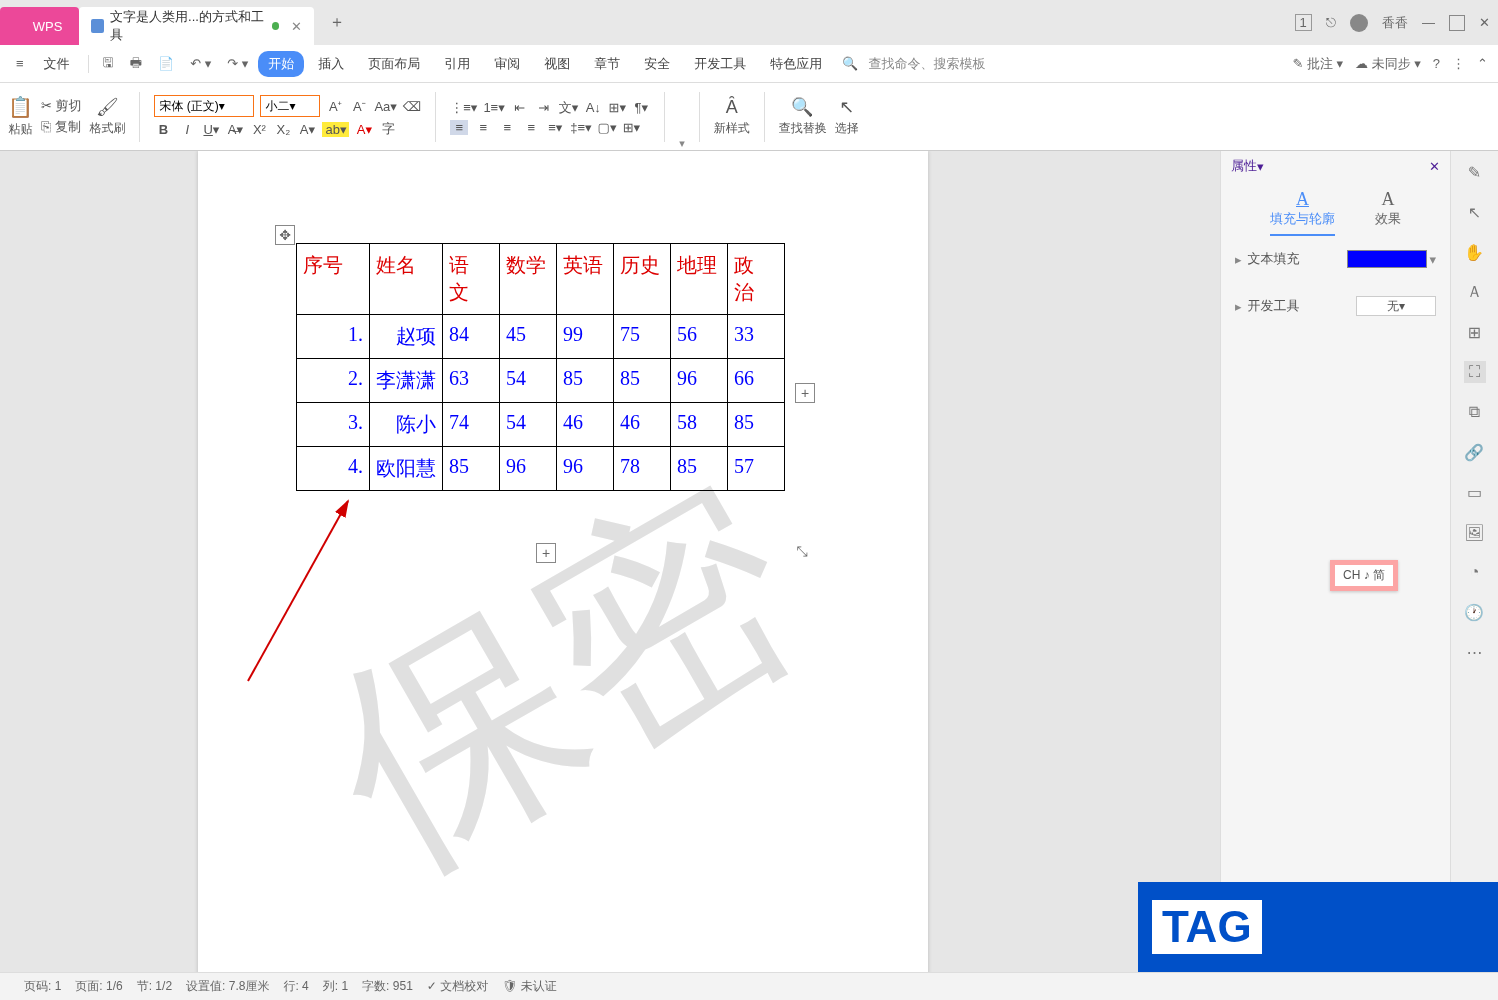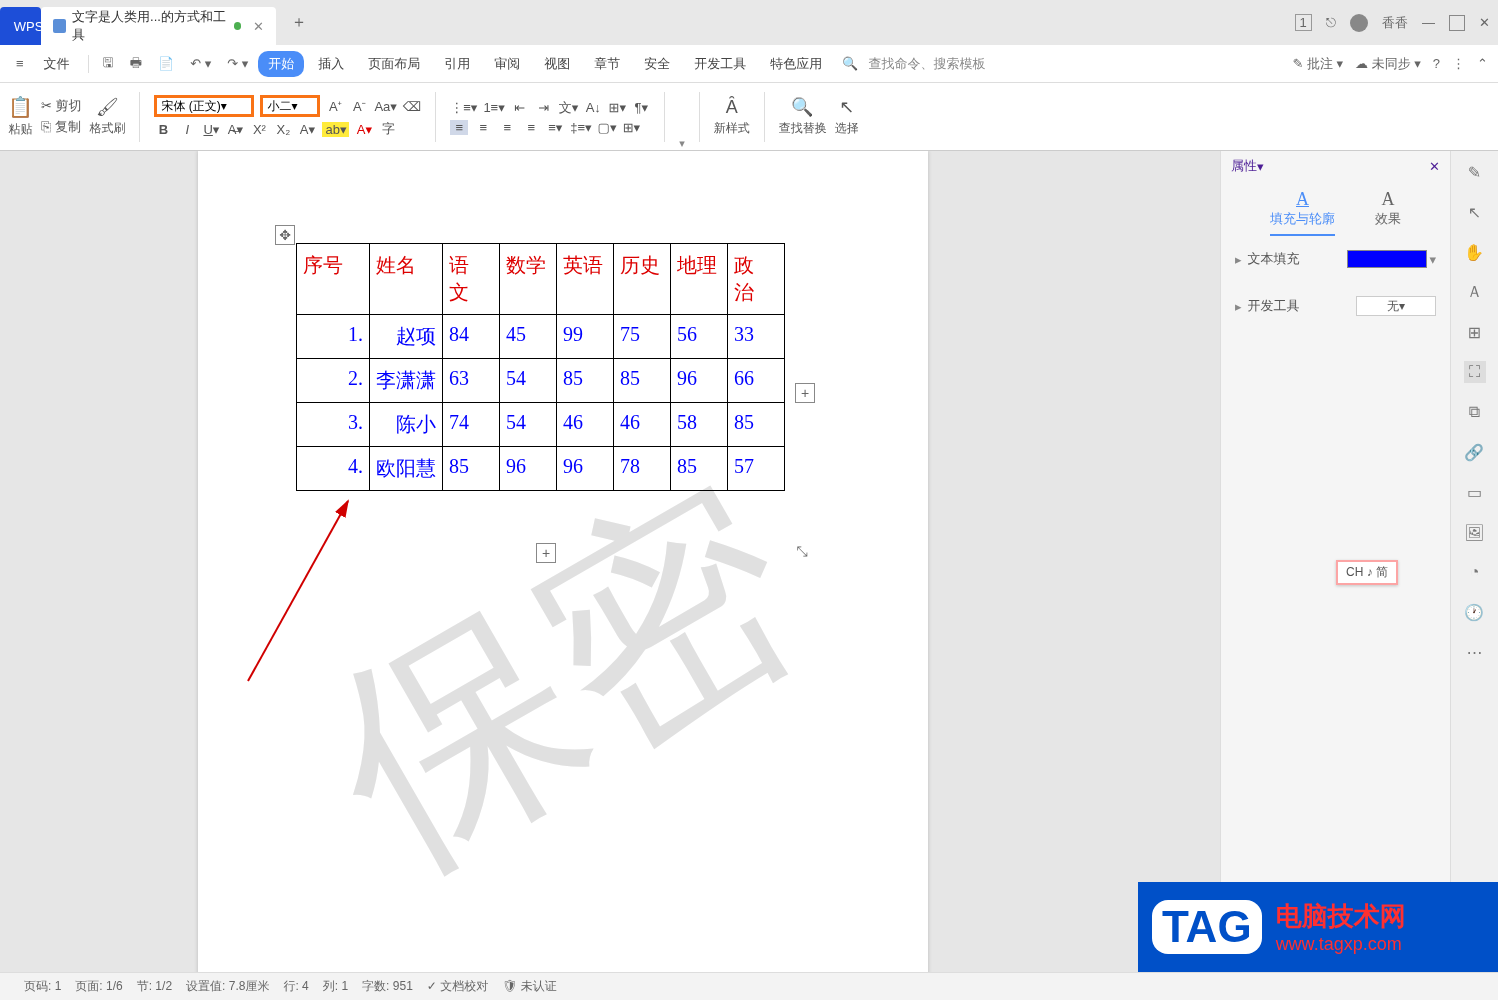--- a/index.html
+++ b/index.html
@@ -1,38 +1,38 @@
 <!DOCTYPE html>
 <html><head>
 <meta charset="utf-8">
 <style>
 *{box-sizing:border-box;margin:0;padding:0;font-family:"Microsoft YaHei",sans-serif;}
 body{background:#fff;width:1498px;height:1000px;overflow:hidden;position:relative;user-select:none;}
 .titlebar{height:45px;background:#e8e8e8;display:flex;align-items:center;position:relative;}
 .tab{height:38px;display:flex;align-items:center;padding:0 12px;font-size:13px;border-radius:4px 4px 0 0;margin-top:7px;}
-.tab.wps{background:#1d4ed8;color:#fff;width:41px;justify-content:center;padding-left:28px;}
+.tab.wps{background:#ec4899;color:#fff;width:79px;justify-content:center;padding-left:28px;}
 .tab.doc{background:#fff;color:#333;width:235px;gap:6px;}
 .tab.doc .docicon{width:14px;height:14px;background:#5b8fd8;border-radius:2px;}
 .tab .dot{width:8px;height:8px;border-radius:50%;background:#4caf50;margin-left:auto;}
 .tab .close{margin-left:6px;color:#888;cursor:pointer;}
 .addtab{width:30px;height:30px;display:flex;align-items:center;justify-content:center;color:#666;margin-left:8px;}
 .winbtns{position:absolute;right:8px;top:0;display:flex;align-items:center;gap:14px;height:45px;color:#666;font-size:13px;}
 .winbtns .sq{width:16px;height:16px;border:1px solid #888;}
 .winbtns .avatar{width:18px;height:18px;border-radius:50%;background:#888;}
 .menubar{height:38px;background:#fff;display:flex;align-items:center;padding:0 10px;gap:4px;border-bottom:1px solid #ddd;font-size:13px;}
 .menubar .icon{color:#666;padding:3px 6px;}
 .menubar .sep{width:1px;height:18px;background:#ddd;margin:0 4px;}
 .menubar .mitem{padding:4px 10px;color:#444;}
 .menubar .mitem.active{background:#4a8df8;color:#fff;border-radius:10px;}
 .menubar .right{margin-left:auto;display:flex;align-items:center;gap:12px;color:#666;}
 .ribbon{height:68px;background:#fff;border-bottom:1px solid #ccc;display:flex;align-items:center;padding:0 8px;gap:8px;font-size:12px;}
 .rgroup{display:flex;flex-direction:column;align-items:center;gap:2px;color:#555;}
 .rblock{display:flex;flex-direction:column;gap:3px;}
 .rrow{display:flex;align-items:center;gap:6px;}
-.fontbox{border:3px solid #f97316;height:22px;font-size:12px;padding:0 4px;display:flex;align-items:center;background:#fff;}
+.fontbox{border:1px solid #f97316;height:22px;font-size:12px;padding:0 4px;display:flex;align-items:center;background:#fff;}
 .fbtn{color:#555;font-size:13px;min-width:18px;text-align:center;}
 .rsep{width:1px;height:50px;background:#ddd;margin:0 6px;}
 .stylebox{border:1px solid #ccc;height:48px;width:60px;display:flex;flex-direction:column;align-items:center;justify-content:center;font-size:10px;color:#555;}
 .stylebox .big{font-size:16px;}
 .canvas{position:absolute;top:151px;left:0;right:48px;bottom:28px;background:#e6e6e6;overflow:hidden;}
 .page{position:absolute;left:198px;top:0;width:730px;height:960px;background:#fff;box-shadow:0 0 4px rgba(0,0,0,0.2);}
 .watermark{position:absolute;left:50%;top:55%;transform:translate(-50%,-50%) rotate(-30deg);font-size:240px;color:#e0e0e0;font-family:"KaiTi","STKaiti",serif;white-space:nowrap;}
 .tbl{position:absolute;left:98px;top:92px;border-collapse:collapse;}
 .tbl td,.tbl th{border:1px solid #000;font-size:20px;font-family:"SimSun",serif;padding:8px 6px;vertical-align:top;text-align:left;}
 .tbl th{color:#d00;font-weight:normal;}
@@ -48,24 +48,24 @@
 .rightpanel .tabs{display:flex;gap:40px;padding:8px 20px 0;justify-content:center;}
 .rightpanel .tabs .ptab{text-align:center;color:#666;padding-bottom:6px;}
 .rightpanel .tabs .ptab.active{color:#4a8df8;border-bottom:2px solid #4a8df8;}
 .rightpanel .tabs .ptab .letter{font-size:18px;font-family:serif;}
 .rightpanel .row{display:flex;align-items:center;padding:14px 14px;color:#555;}
 .rightpanel .row .tri{margin-right:6px;color:#888;}
 .rightpanel .swatch{margin-left:auto;width:80px;height:18px;border:1px solid #888;}
 .rightpanel .sel{margin-left:auto;width:80px;height:20px;border:1px solid #ccc;background:#fff;text-align:center;font-size:12px;display:flex;align-items:center;justify-content:center;}
 .sidetools{position:absolute;right:0;top:151px;width:48px;bottom:28px;background:#f0f0f0;border-left:1px solid #ddd;display:flex;flex-direction:column;align-items:center;padding-top:10px;gap:18px;color:#777;font-size:16px;}
 .sidetools .tool{width:22px;height:22px;display:flex;align-items:center;justify-content:center;}
-.imepop{position:absolute;right:100px;top:560px;background:#fff;border:2px solid #fca5a5;padding:2px 8px;font-size:12px;color:#555;box-shadow:0 1px 3px rgba(0,0,0,0.2);margin-left:48px;}
+.imepop{position:absolute;right:100px;top:560px;background:#fff;border:5px solid #fca5a5;padding:2px 8px;font-size:12px;color:#555;box-shadow:0 1px 3px rgba(0,0,0,0.2);margin-left:48px;}
 .statusbar{position:absolute;bottom:0;left:0;right:0;height:28px;background:#f3f3f3;border-top:1px solid #ddd;display:flex;align-items:center;padding:0 24px;gap:14px;font-size:12px;color:#666;}
 .tagbox{position:absolute;right:0;bottom:28px;width:360px;height:90px;background:#0050c8;display:flex;align-items:center;padding:0 14px;gap:14px;}
-.tagbox .tag{background:#fff;color:#0050c8;font-size:44px;font-weight:bold;padding:2px 10px;border-radius:16px;}
+.tagbox .tag{background:#fff;color:#0050c8;font-size:44px;font-weight:bold;padding:2px 10px;border-radius:0;}
 .tagbox .txt{color:#fff;}
 .tagbox .txt .l1{font-size:26px;font-weight:bold;color:#ff3030;}
 .tagbox .txt .l2{font-size:18px;color:#ff3030;}
 .vsb{position:absolute;right:48px;top:151px;width:14px;bottom:28px;background:#eee;}
 .vsb .thumb{position:absolute;top:0;left:2px;width:10px;height:470px;background:#ccc;border-radius:5px;}
 </style>
 </head>
 <body>
 
 <div class="titlebar">
@@ -324,17 +324,13 @@
   <span>设置值: 7.8厘米</span>
   <span>行: 4</span>
   <span>列: 1</span>
   <span>字数: 951</span>
   <span>✓ <span>文档校对</span></span>
   <span>🛡 <span>未认证</span></span>
 </div>
 
 <div class="tagbox">
   <div class="tag">TAG</div>
-  <div class="txt">
-      <div class="l1">电脑技术网</div>
-      <div class="l2">www.tagxp.com</div>
-    </div>
 </div>
 
 </body></html>

